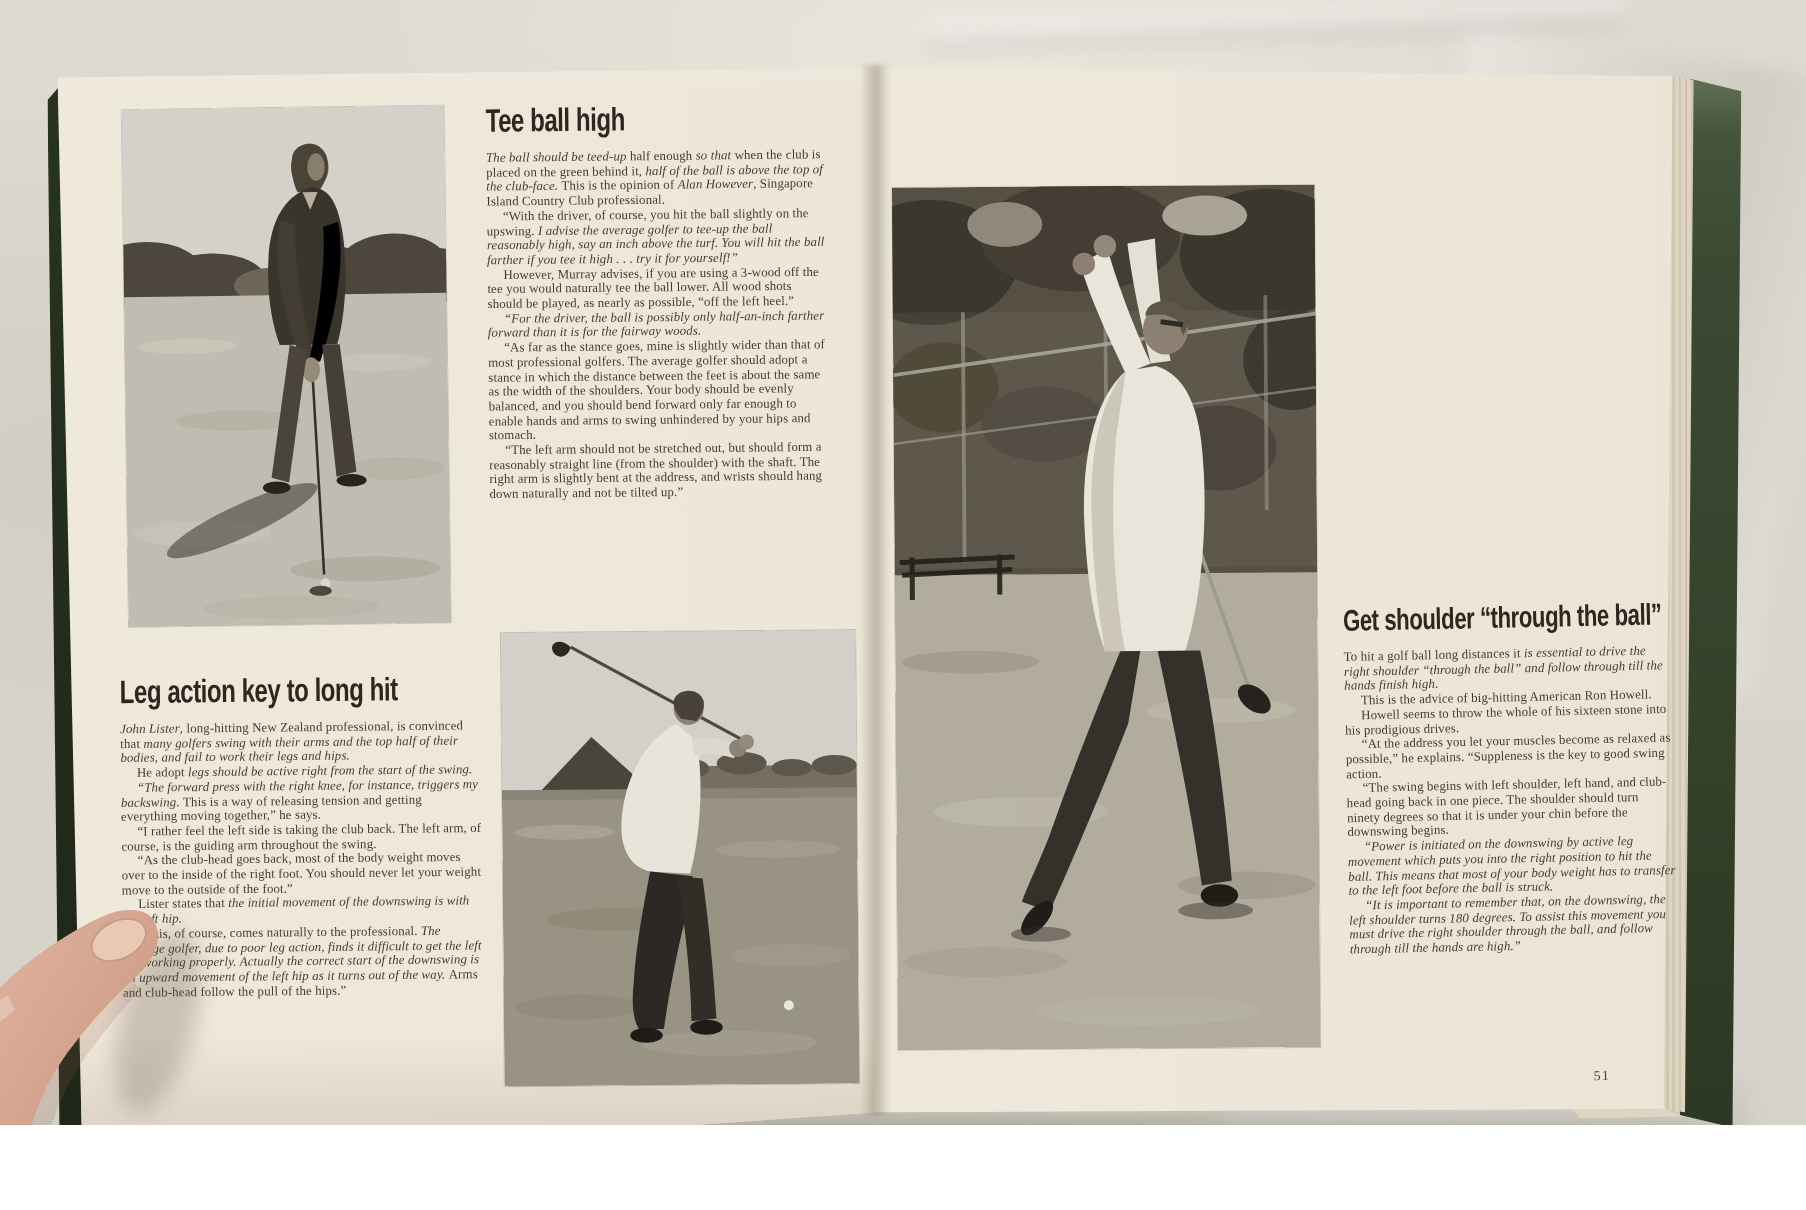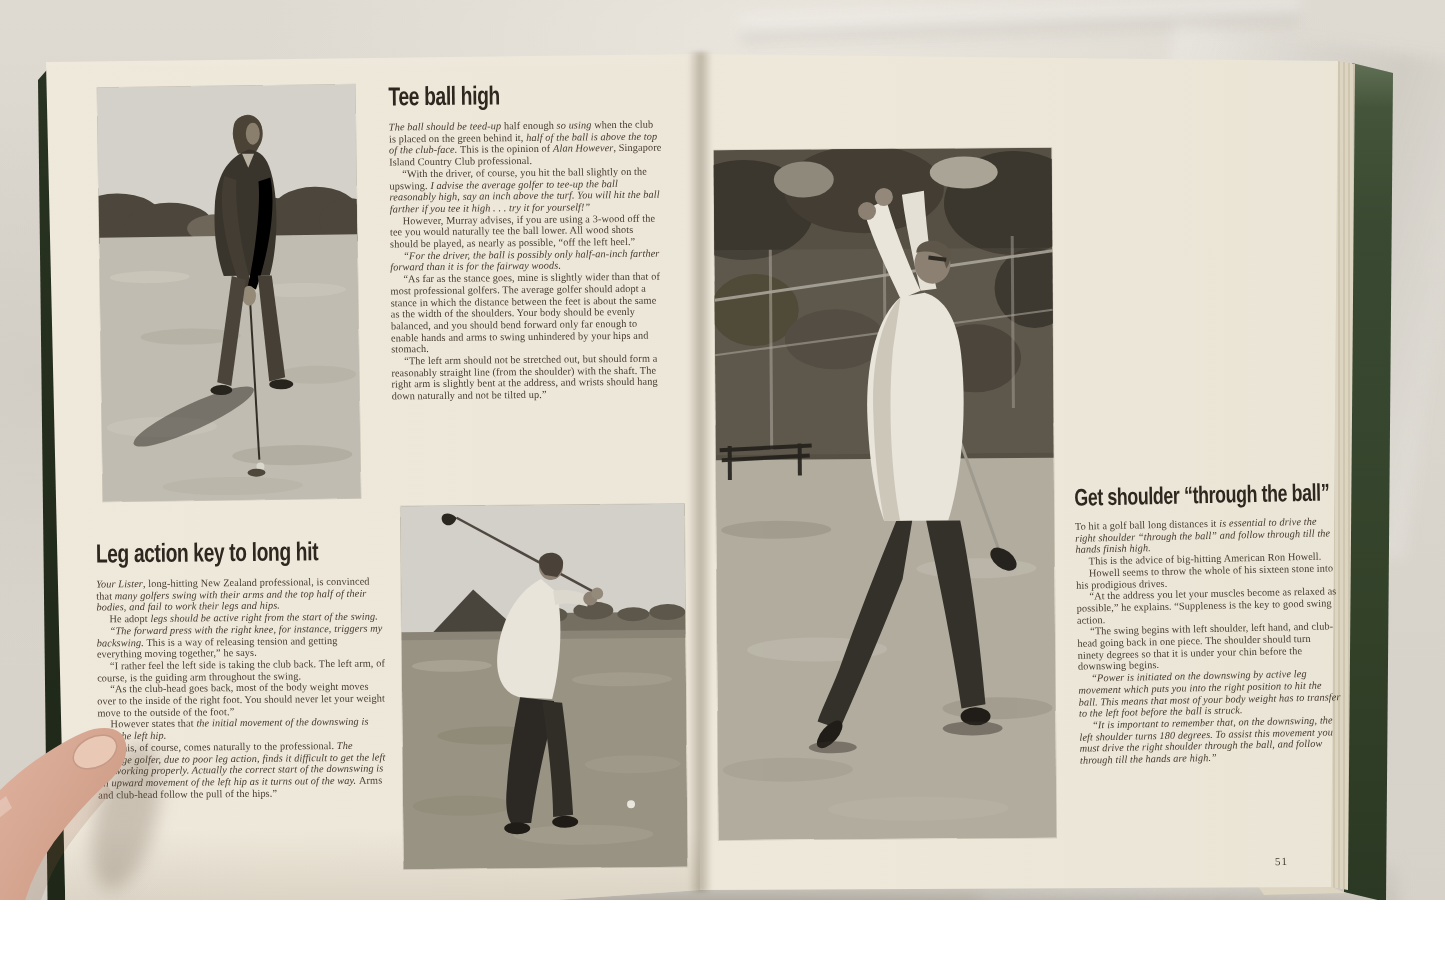--- a/index.html
+++ b/index.html
@@ -99,38 +99,38 @@
         <ellipse cx="180" cy="299" rx="12" ry="5" fill="#27231d"></ellipse>
       </g>
       <circle cx="158" cy="381" r="4" fill="#dad7cc"></circle>
       <ellipse cx="154" cy="387" rx="9" ry="4" fill="#4e483c"></ellipse>
     </svg>
   </div>
 
   <section class="article" style="left:390px;top:80px;width:274px;transform:rotate(-0.6deg);">
     <h2 style="font-size:26px;">Tee ball high</h2>
     <div>
-        <p class="para"><i>The ball should be teed-up </i><span>half enough </span><i>so using </i><span>when the club is placed on the green behind it, </span><i>half of the ball is above the top of the club-face. </i><span>This is the opinion of </span><i>Alan However</i><span>, Singapore Island Country Club professional.</span></p>
+        <p class="para"><i>The ball should be teed-up </i><span>half enough </span><i>so that </i><span>when the club is placed on the green behind it, </span><i>half of the ball is above the top of the club-face. </i><span>This is the opinion of </span><i>Alan However</i><span>, Singapore Island Country Club professional.</span></p>
         <p class="para indent"><span>“With the driver, of course, you hit the ball slightly on the upswing. </span><i>I advise the average golfer to tee-up the ball reasonably high, say an inch above the turf. You will hit the ball farther if you tee it high . . . try it for yourself!”</i></p>
         <p class="para indent"><span>However, Murray advises, if you are using a 3-wood off the tee you would naturally tee the ball lower. All wood shots should be played, as nearly as possible, “off the left heel.”</span></p>
         <p class="para indent"><i>“For the driver, the ball is possibly only half-an-inch farther forward than it is for the fairway woods.</i></p>
         <p class="para indent"><span>“As far as the stance goes, mine is slightly wider than that of most professional golfers. The average golfer should adopt a stance in which the distance between the feet is about the same as the width of the shoulders. Your body should be evenly balanced, and you should bend forward only far enough to enable hands and arms to swing unhindered by your hips and stomach.</span></p>
         <p class="para indent"><span>“The left arm should not be stretched out, but should form a reasonably straight line (from the shoulder) with the shaft. The right arm is slightly bent at the address, and wrists should hang down naturally and not be tilted up.”</span></p>
       </div>
   </section>
 
   <section class="article" style="left:97px;top:537px;width:288px;transform:rotate(-0.6deg);">
     <h2 style="font-size:26px;">Leg action key to long hit</h2>
     <div>
-        <p class="para"><i>Your Lister</i><span>, long-hitting New Zealand professional, is convinced that </span><i>many golfers swing with their arms and the top half of their bodies, and fail to work their legs and hips.</i></p>
+        <p class="para"><i>John Lister</i><span>, long-hitting New Zealand professional, is convinced that </span><i>many golfers swing with their arms and the top half of their bodies, and fail to work their legs and hips.</i></p>
         <p class="para indent"><span>He adopt </span><i>legs should be active right from the start of the swing.</i></p>
         <p class="para indent"><i>“The forward press with the right knee, for instance, triggers my backswing. </i><span>This is a way of releasing tension and getting everything moving together,” he says.</span></p>
         <p class="para indent"><span>“I rather feel the left side is taking the club back. The left arm, of course, is the guiding arm throughout the swing.</span></p>
         <p class="para indent"><span>“As the club-head goes back, most of the body weight moves over to the inside of the right foot. You should never let your weight move to the outside of the foot.”</span></p>
-        <p class="para indent"><span>However states that </span><i>the initial movement of the downswing is with the left hip.</i></p>
+        <p class="para indent"><span>Lister states that </span><i>the initial movement of the downswing is with the left hip.</i></p>
         <p class="para indent"><span>“This, of course, comes naturally to the professional. </span><i>The average golfer, due to poor leg action, finds it difficult to get the left hip working properly. Actually the correct start of the downswing is an upward movement of the left hip as it turns out of the way. </i><span>Arms and club-head follow the pull of the hips.”</span></p>
       </div>
   </section>
 
   <div class="photo" style="left:402px;top:505px;width:284px;height:363px;transform:rotate(-0.5deg);">
     <svg width="284" height="363" viewBox="0 0 284 363" preserveAspectRatio="none">
       <rect width="284" height="363" fill="#999384"></rect>
       <rect width="284" height="128" fill="#d3d0c9"></rect>
       <path d="M30,128 L72,84 L120,128 Z" fill="#4a453c"></path>
       <rect x="118" y="108" width="166" height="22" fill="#756f62"></rect>

